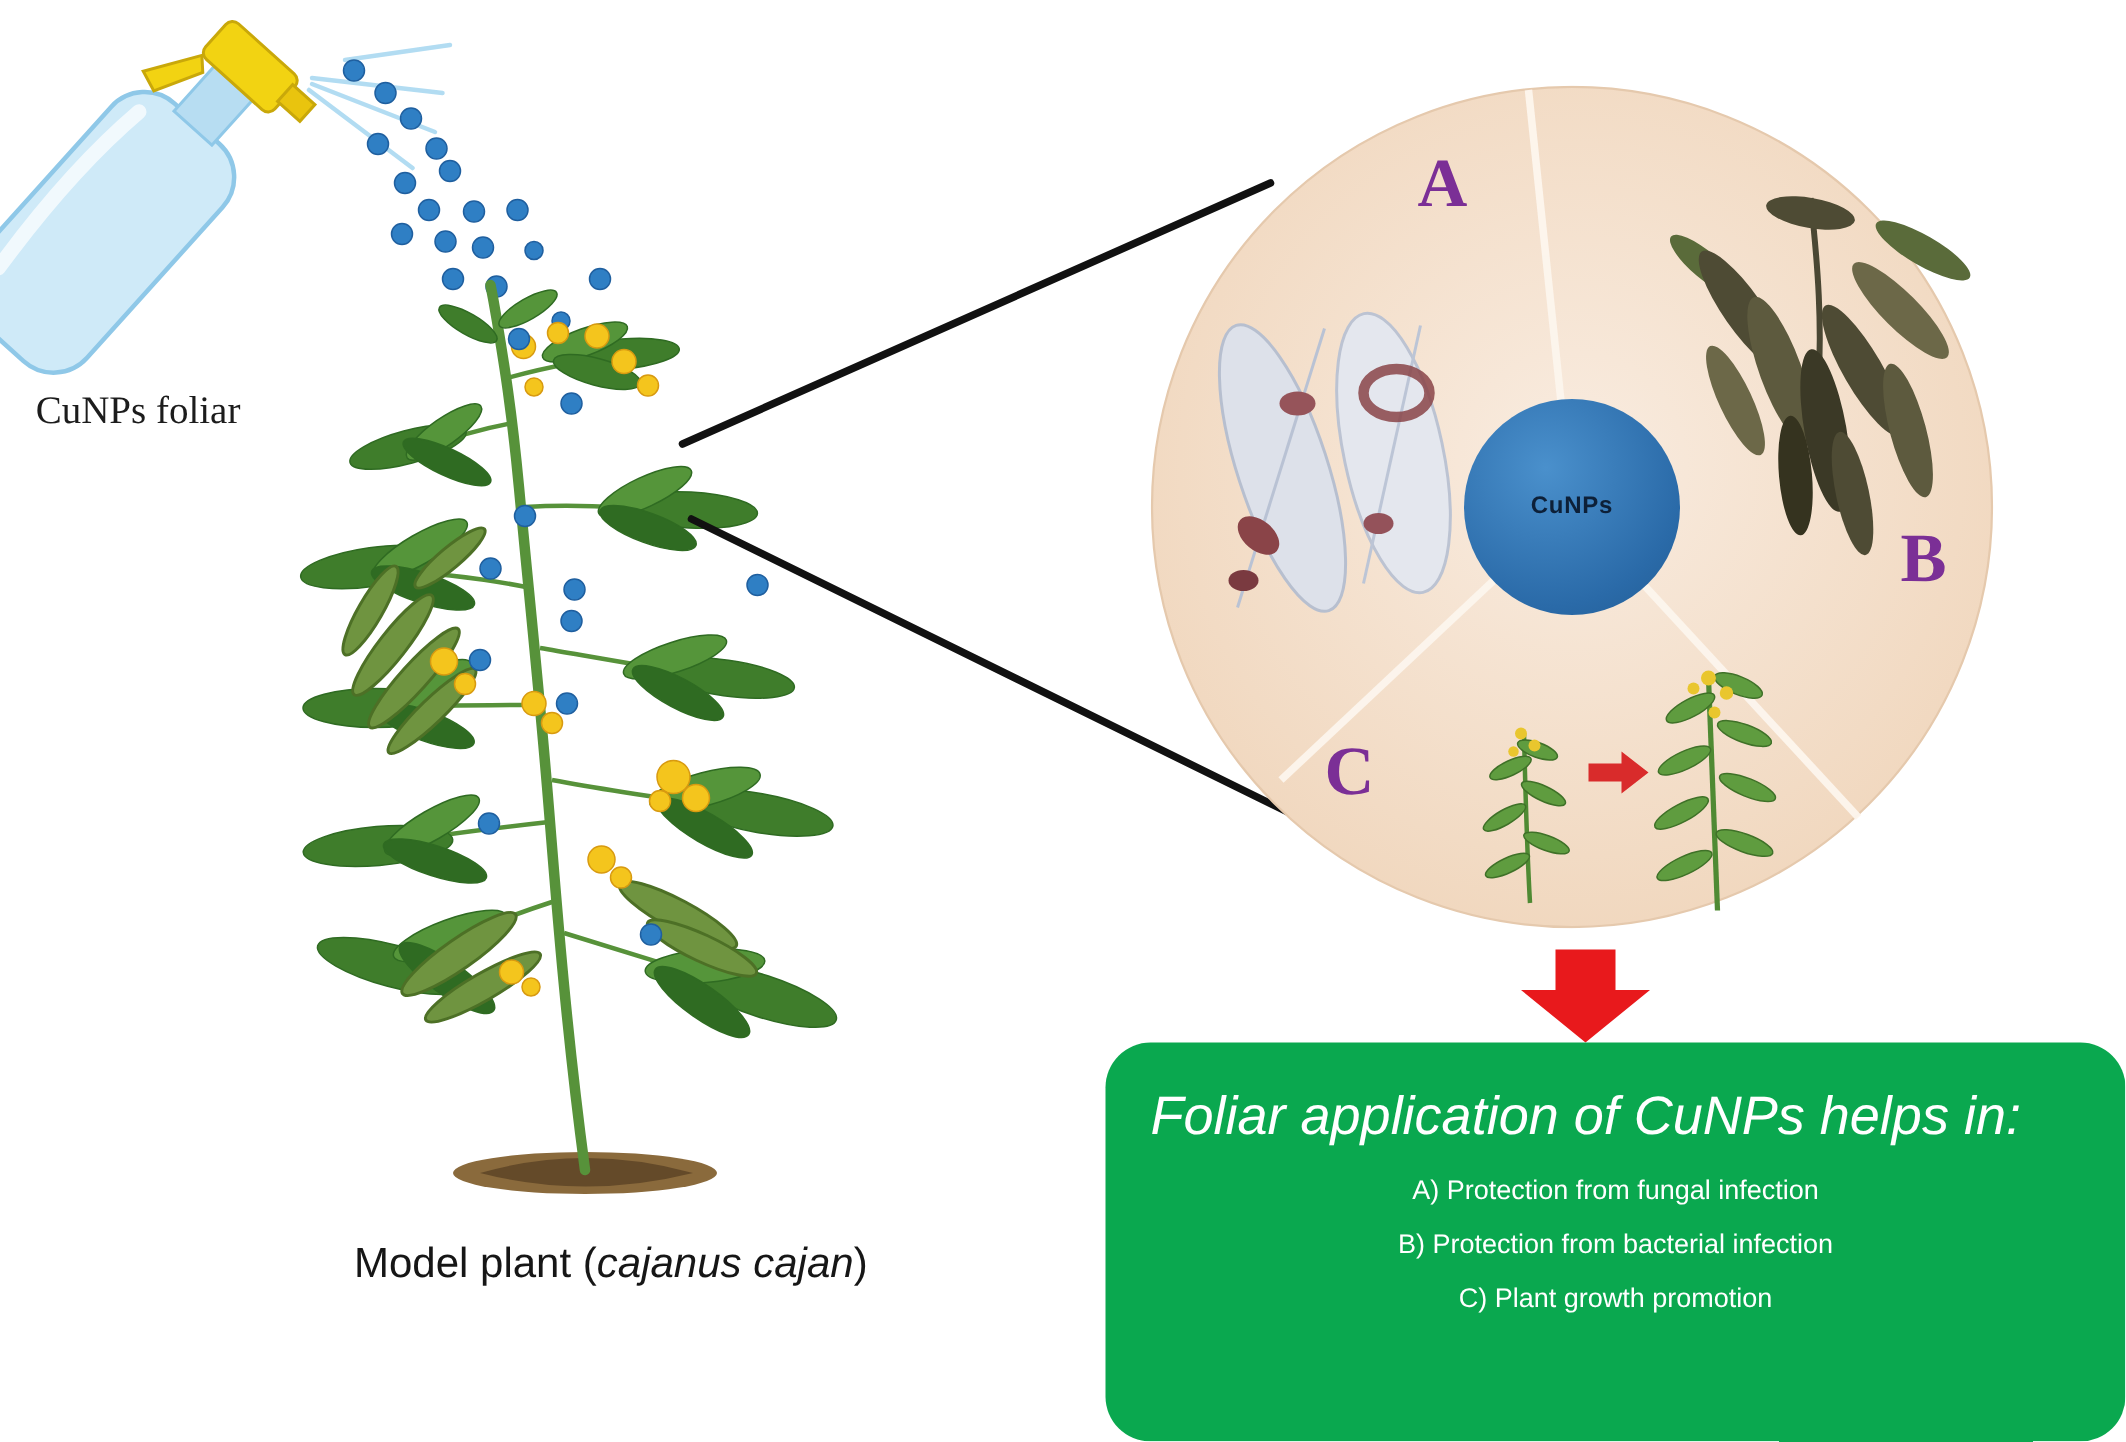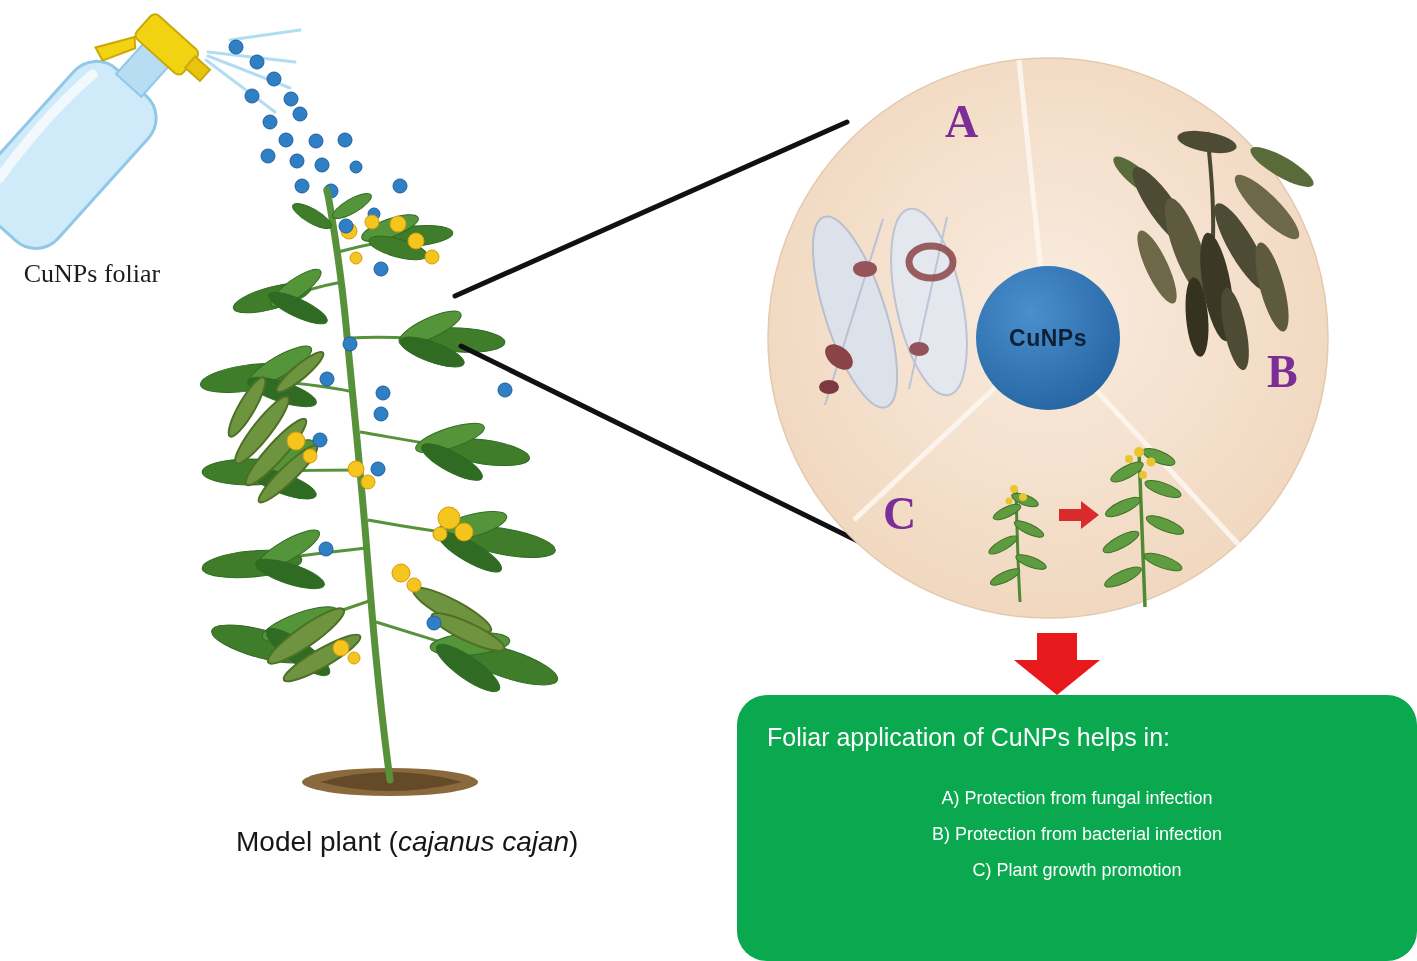--- a/index.html
+++ b/index.html
@@ -12,24 +12,24 @@
   .plant-caption{left:236px;top:826px;font-size:28px;color:#161616;}
   .plant-caption .it{font-style:italic;margin-top:20px;}
   .magnifier{left:767px;top:57px;width:562px;height:562px;}
   .sector-letter{position:absolute;font-size:46px;font-weight:bold;color:#7b2f96;font-family:"Liberation Serif", serif;}
   .letter-a{left:178px;top:38px;}
   .letter-b{left:500px;top:288px;}
   .letter-c{left:116px;top:430px;}
   .center-circle{position:absolute;left:209px;top:209px;width:144px;height:144px;border-radius:50%;
     background:radial-gradient(circle at 38% 32%, #4a90cc, #2a6aa8 70%, #225c93);
     display:flex;align-items:center;justify-content:center;}
-  .center-circle span{font-size:23px;font-weight:bold;color:#0d2038;letter-spacing:.5px;}
+  .center-circle span{font-size:16px;font-weight:bold;color:#0d2038;letter-spacing:.5px;}
   .result-box{left:737px;top:695px;width:680px;height:266px;background:#0aa84f;border-radius:30px;
     box-sizing:border-box;padding:28px 30px;color:#ffffff;}
-  .result-title{font-size:25px;margin-bottom:36px;}
+  .result-title{font-size:36px;margin-bottom:18px;font-style:italic;}
   .result-item{font-size:18px;margin-top:15px;text-align:center;}
   .big-red-arrow{left:1013px;top:632px;}
 </style>
 </head>
 <body>
 <div class="canvas">
 
 <svg class="bg-art" width="1417" height="961" viewBox="0 0 1417 961">
 
   <g transform="translate(138,75) rotate(42)">

